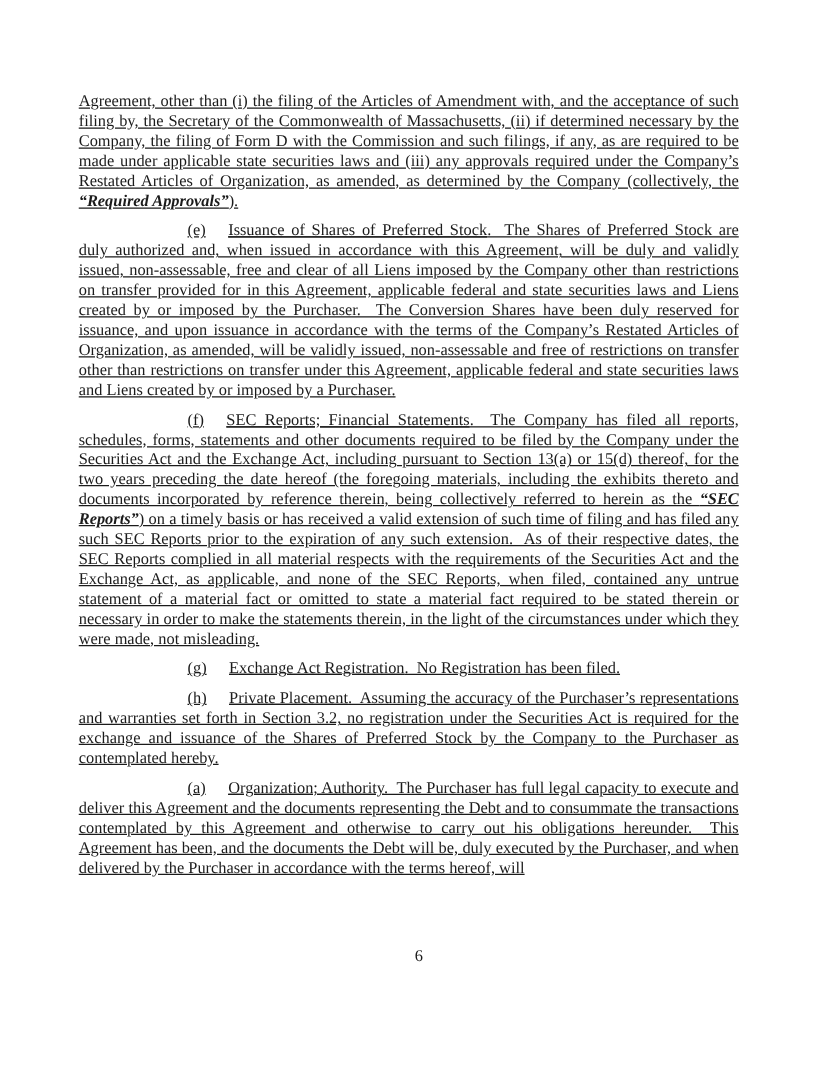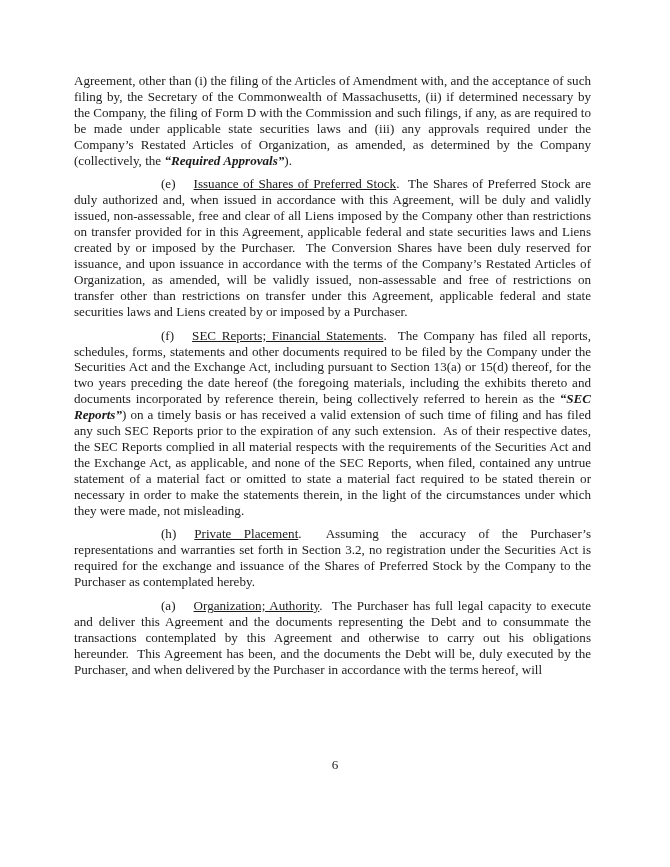--- a/index.html
+++ b/index.html
@@ -19,22 +19,23 @@
   .doc {
     position: absolute;
     left: 63px;
     top: 73px;
     width: 528px;
     font-size: 13.1px;
     line-height: 15.9px;
     text-align: justify;
   }
   .para {
-    margin: 0 0 8px 11px;
+    margin: 0 0 8px 0;
     padding: 0;
+    text-decoration: underline;
   }
   .para-letter { text-indent: 87px; }
   .para-section { text-indent: 29px; }
   .seg-plain { }
   .seg-underline { text-decoration: underline; }
   .seg-bi { font-weight: bold; font-style: italic; }
   .seg-tab { display: inline-block; width: 18px; }
   .seg-tab-wide { display: inline-block; width: 37px; }
   .page-number {
     position: absolute;
@@ -47,17 +48,18 @@
   }
 </style>
 </head>
 <body>
 
 <div class="page">
   <div class="doc">
       <p class="para"><span class="seg-plain">Agreement, other than (i) the filing of the Articles of Amendment with, and the acceptance of such filing by, the Secretary of the Commonwealth of Massachusetts, (ii) if determined necessary by the Company, the filing of Form D with the Commission and such filings, if any, as are required to be made under applicable state securities laws and (iii) any approvals required under the Company’s Restated Articles of Organization, as amended, as determined by the Company (collectively, the </span><span class="seg-bi">“Required Approvals”</span><span class="seg-plain">).</span></p>
       <p class="para para-letter"><span class="seg-plain">(e)</span><span class="seg-tab"></span><span class="seg-underline">Issuance of Shares of Preferred Stock</span><span class="seg-plain">.&nbsp; The Shares of Preferred Stock are duly authorized and, when issued in accordance with this Agreement, will be duly and validly issued, non-assessable, free and clear of all Liens imposed by the Company other than restrictions on transfer provided for in this Agreement, applicable federal and state securities laws and Liens created by or imposed by the Purchaser.&nbsp; The Conversion Shares have been duly reserved for issuance, and upon issuance in accordance with the terms of the Company’s Restated Articles of Organization, as amended, will be validly issued, non-assessable and free of restrictions on transfer other than restrictions on transfer under this Agreement, applicable federal and state securities laws and Liens created by or imposed by a Purchaser.</span></p>
       <p class="para para-letter"><span class="seg-plain">(f)</span><span class="seg-tab"></span><span class="seg-underline">SEC Reports; Financial Statements</span><span class="seg-plain">.&nbsp; The Company has filed all reports, schedules, forms, statements and other documents required to be filed by the Company under the Securities Act and the Exchange Act, including pursuant to Section 13(a) or 15(d) thereof, for the two years preceding the date hereof (the foregoing materials, including the exhibits thereto and documents incorporated by reference therein, being collectively referred to herein as the </span><span class="seg-bi">“SEC Reports”</span><span class="seg-plain">) on a timely basis or has received a valid extension of such time of filing and has filed any such SEC Reports prior to the expiration of any such extension.&nbsp; As of their respective dates, the SEC Reports complied in all material respects with the requirements of the Securities Act and the Exchange Act, as applicable, and none of the SEC Reports, when filed, contained any untrue statement of a material fact or omitted to state a material fact required to be stated therein or necessary in order to make the statements therein, in the light of the circumstances under which they were made, not misleading.</span></p>
+      <p class="para para-letter"><span class="seg-plain">(g)</span><span class="seg-tab"></span><span class="seg-underline">Exchange Act Registration</span><span class="seg-plain">.&nbsp; No Registration has been filed.</span></p>
       <p class="para para-letter"><span class="seg-plain">(h)</span><span class="seg-tab"></span><span class="seg-underline">Private Placement</span><span class="seg-plain">.&nbsp; Assuming the accuracy of the Purchaser’s representations and warranties set forth in Section 3.2, no registration under the Securities Act is required for the exchange and issuance of the Shares of Preferred Stock by the Company to the Purchaser as contemplated hereby.</span></p>
       <p class="para para-letter"><span class="seg-plain">(a)</span><span class="seg-tab"></span><span class="seg-underline">Organization; Authority</span><span class="seg-plain">.&nbsp; The Purchaser has full legal capacity to execute and deliver this Agreement and the documents representing the Debt and to consummate the transactions contemplated by this Agreement and otherwise to carry out his obligations hereunder.&nbsp; This Agreement has been, and the documents the Debt will be, duly executed by the Purchaser, and when delivered by the Purchaser in accordance with the terms hereof, will</span></p>
     </div>
   <div class="page-number">6</div>
 </div>
 
 </body></html>

